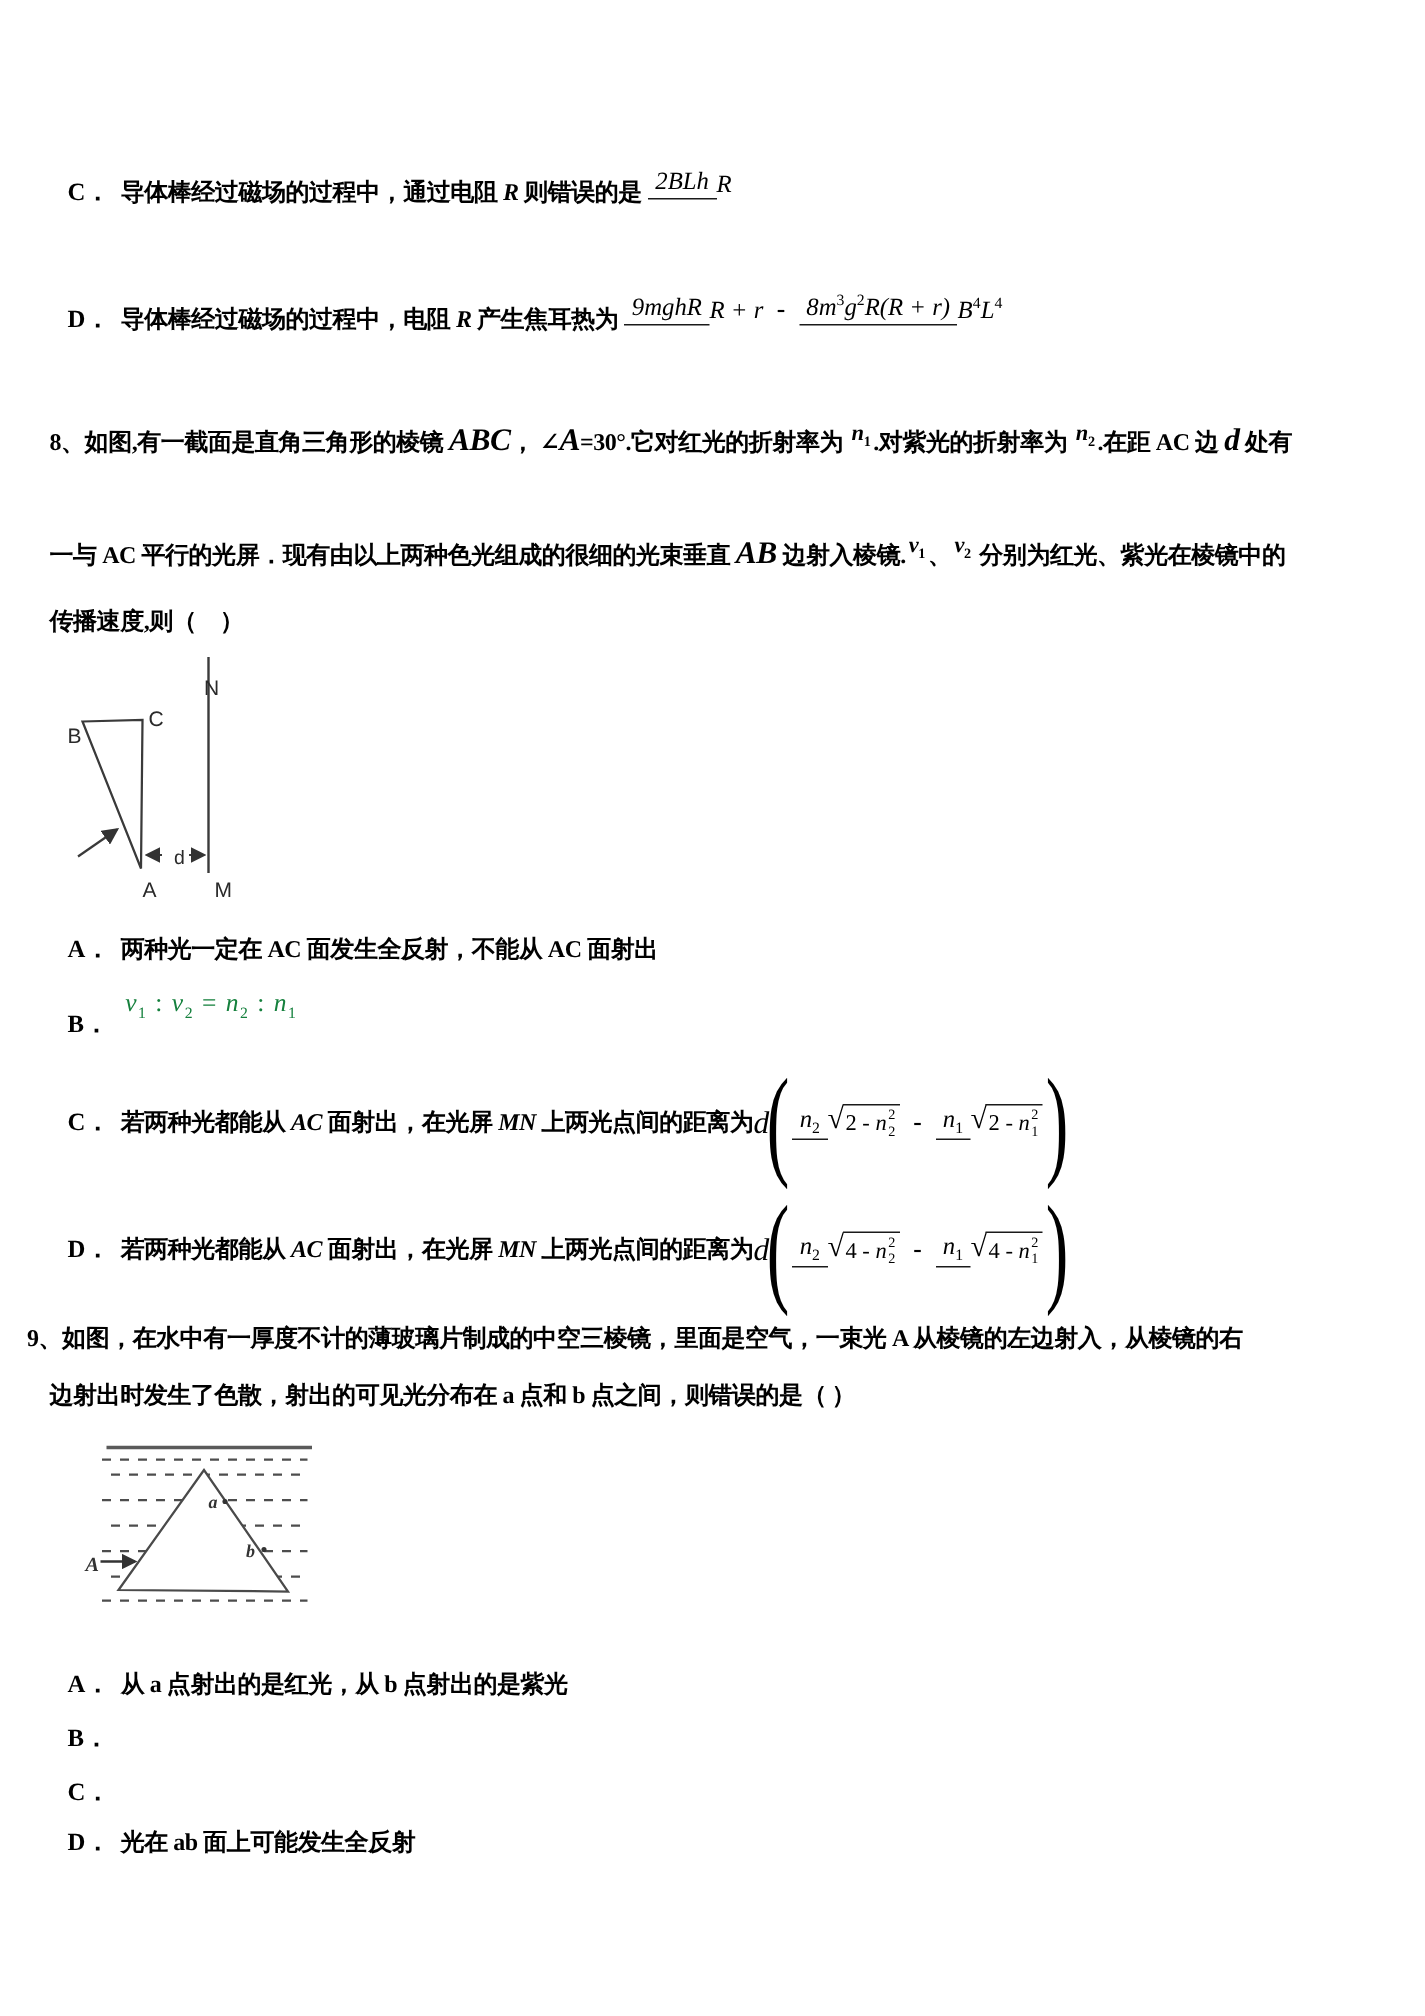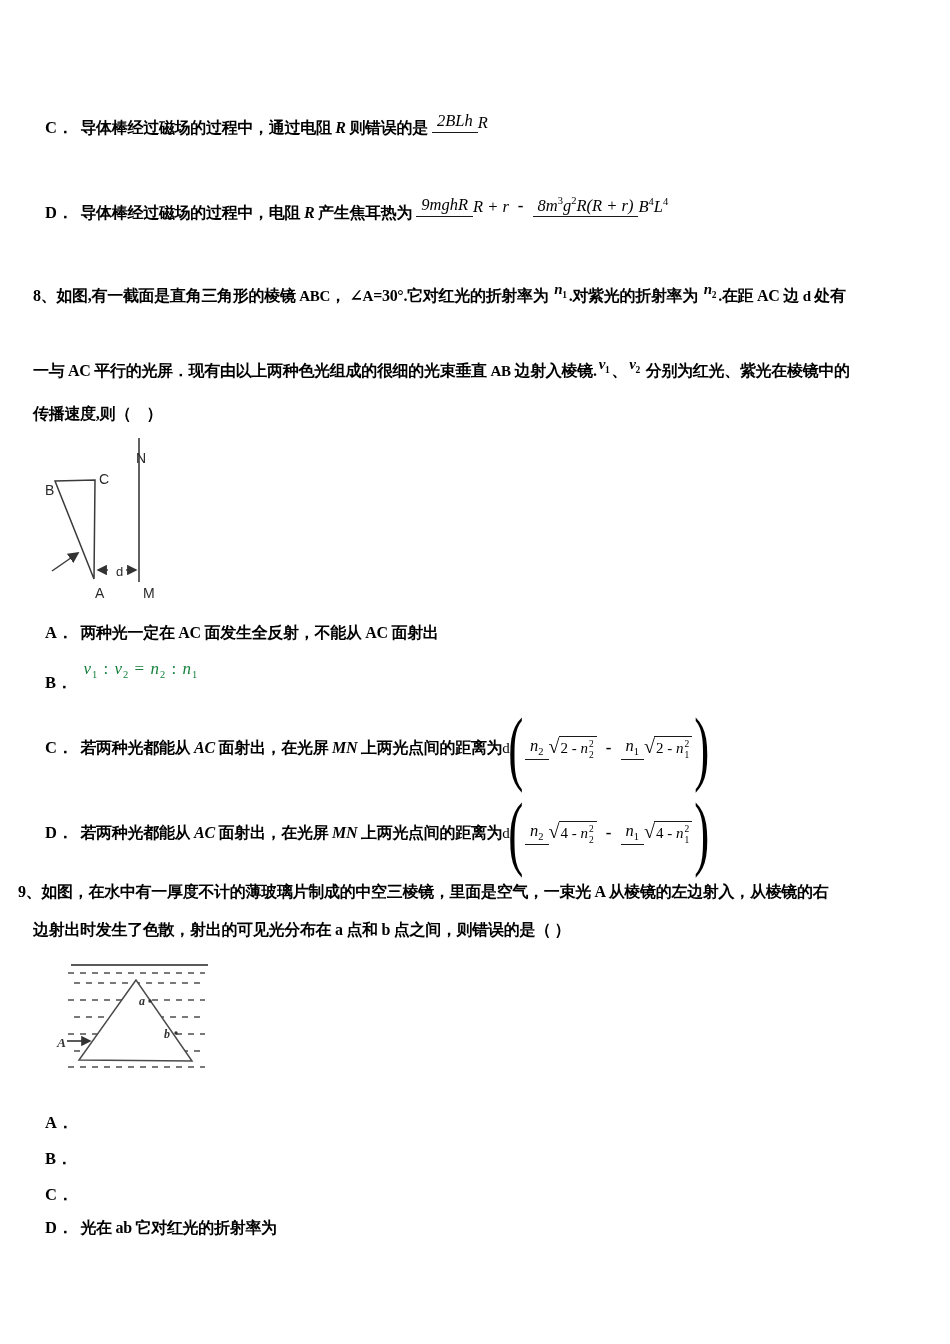--- a/index.html
+++ b/index.html
@@ -6,21 +6,21 @@
   body {
     width:950px; height:1344px; background:#ffffff; color:#000;
     font-family:"Liberation Serif","DejaVu Serif",serif;
     position:relative; overflow:hidden;
   }
   .abs { position:absolute; white-space:nowrap; }
   .row { display:flex; align-items:center; }
   .cn { font-weight:bold; font-size:16px; letter-spacing:-0.3px; }
   .lbl { font-weight:bold; font-size:16.5px; margin-right:7px; }
   .it { font-style:italic; }
-  .mvar { font-size:15px; }
+  .mvar { font-style:italic; font-size:21px; }
   sub { font-size:10.5px; font-style:normal; }
   sup { font-size:10.5px; font-style:normal; }
   
   .frac { display:inline-flex; flex-direction:row; align-items:center;
           font-size:16.5px; margin:0 4px; }
   .fn { border-bottom:1.4px solid #1a1a1a; padding:0 5px 1px 5px; }
   .fd { padding-top:1px; }
   
   .raised { display:inline-block; vertical-align:7px; font-size:15px; margin:0 2px; }
   .raised sub { font-size:9.5px; }
@@ -194,23 +194,24 @@
 
   <circle cx="97" cy="53" r="1.7" fill="#333"></circle>
   <circle cx="123" cy="85" r="1.7" fill="#333"></circle>
   <text class="dlbl2" x="86" y="57" font-size="12">a</text>
   <text class="dlbl2" x="111" y="90" font-size="12">b</text>
   <text class="dlbl2" x="4" y="99" font-size="13.5">A</text>
 </svg>
 
 <div class="abs row" style="left:45px; top:1112px;">
   <span class="lbl">A．</span>
+  <span class="cn">从 a 点射出的是红光，从 b 点射出的是紫光</span>
 </div>
 <div class="abs row" style="left:45px; top:1148px;">
   <span class="lbl">B．</span>
 </div>
 <div class="abs row" style="left:45px; top:1184px;">
   <span class="lbl">C．</span>
 </div>
 <div class="abs row" style="left:45px; top:1217px;">
   <span class="lbl">D．</span>
-  <span class="cn">光在 ab 它对红光的折射率为</span>
+  <span class="cn">光在 ab 面上可能发生全反射</span>
 </div>
 
 </body></html>

